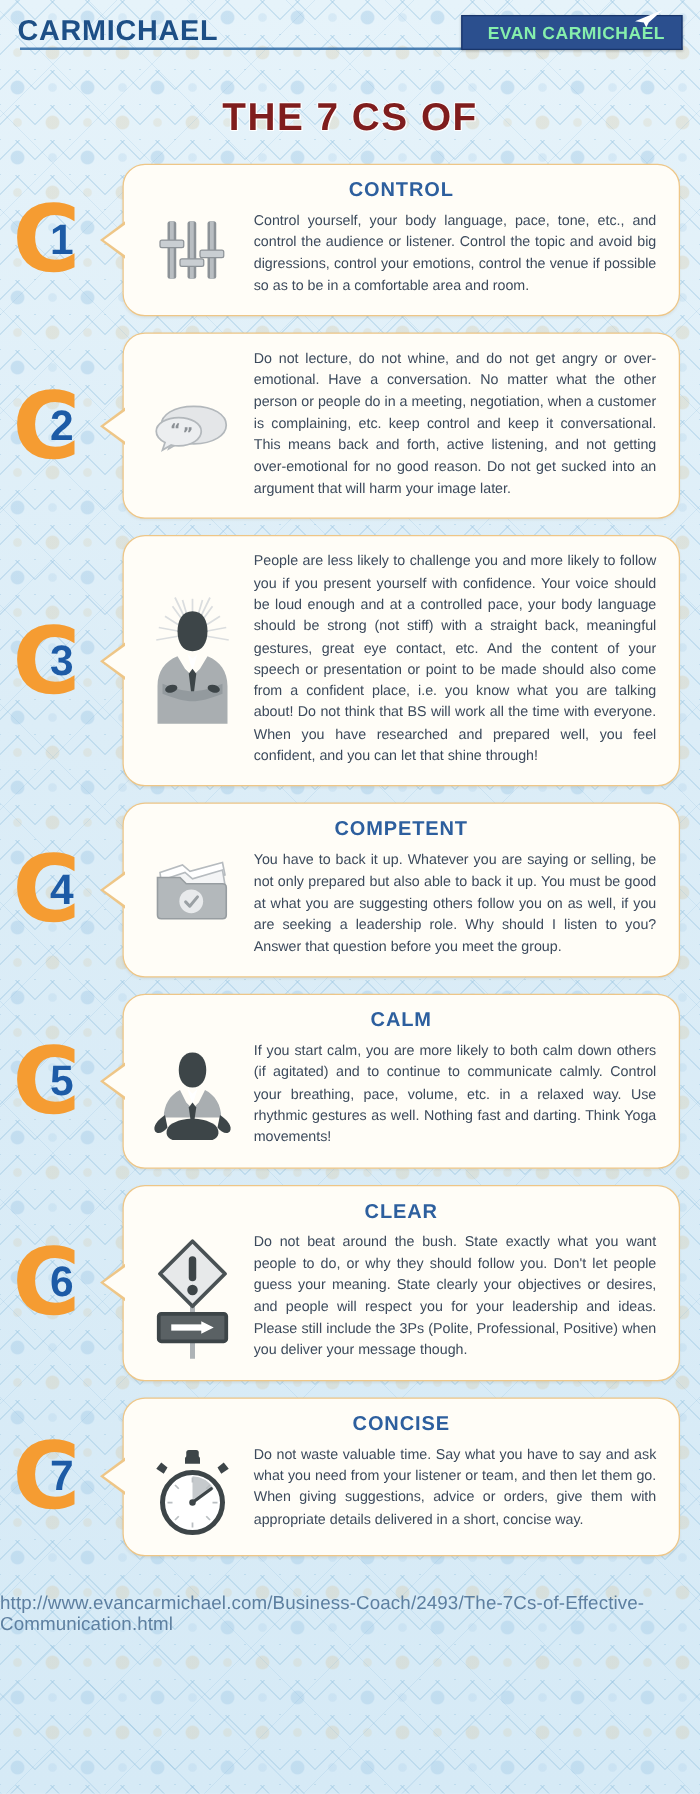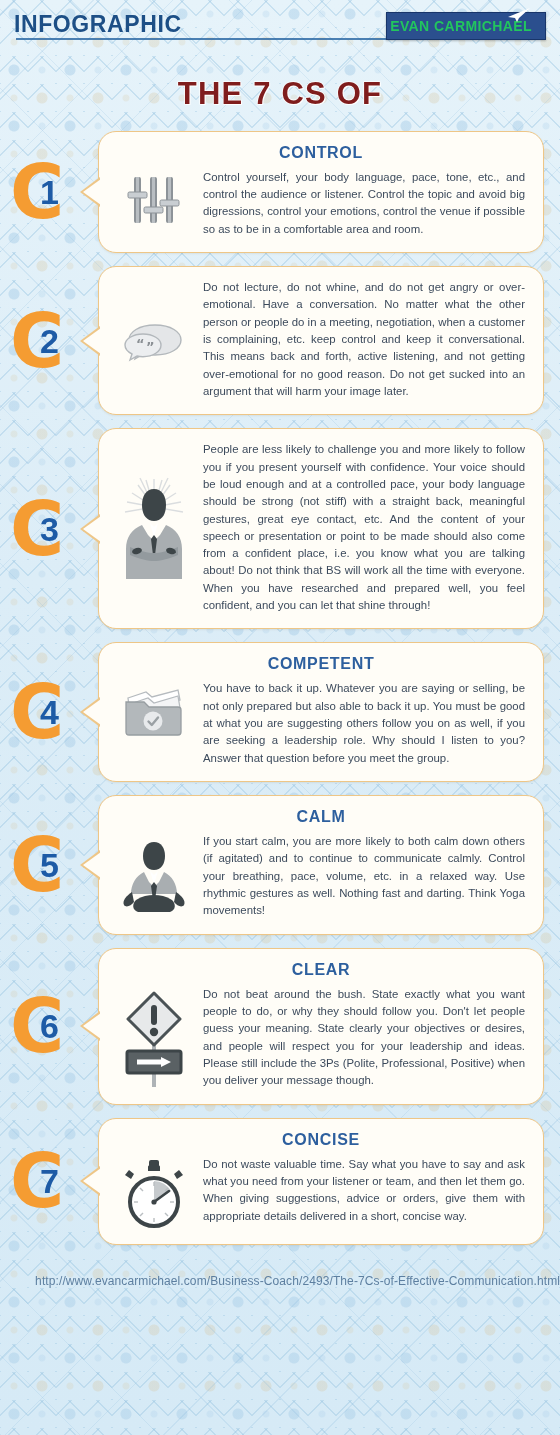--- a/index.html
+++ b/index.html
@@ -75,22 +75,22 @@
     left: 16px; right: 14px;
     top: 38px;
     height: 2px;
     background: #2f6ba6;
     opacity: .85;
   }
   .logo {
     position: relative;
     background: #2b4f8e;
     border: 1px solid #18356a;
-    padding: 6px 13px 6px 3px;
-    color: #22c55e;
+    padding: 6px 13px 6px 20px;
+    color: #86efac;
     font-size: 14px;
     font-weight: bold;
     letter-spacing: 0.4px;
     line-height: 1;
     z-index: 3;
     box-shadow: 0 1px 2px rgba(0,0,0,.25);
   }
   .logo .plane {
     position: absolute;
     right: 14px;
@@ -222,36 +222,36 @@
   
   .sec-1 .card-icon { padding-top: 0; }
   .sec-3 .card-icon { align-self: center; }
   .sec-5 .card-icon { align-self: center; }
   .sec-6 .card-icon { align-self: center; }
   .sec-7 .card-icon { align-self: center; }
   .sec-2 .card-icon { align-self: center; }
 
   
   .footer {
-    text-align: right;
-    font-size: 12px;
+    text-align: left;
+    font-size: 15px;
     color: #5d7fa0;
     padding: 16px 0 12px;
     letter-spacing: .1px;
   }
 </style>
 </head>
 <body>
 
 <div class="bg-pattern"></div>
 
 <div class="page">
 
   <div class="topbar">
-    <div class="infographic-word">INFOGRAPHIC</div>
+    <div class="infographic-word">CARMICHAEL</div>
     <div class="topbar-rule"></div>
     <div class="logo">
       <span class="plane">
         <svg width="26" height="14" viewBox="0 0 26 14">
           <path d="M25 0 L3 9 L10 10 L12 14 L14 10 L24 1 Z" fill="#ffffff"></path>
         </svg>
       </span>
       <span>EVAN CARMICHAEL</span>
     </div>
   </div>

